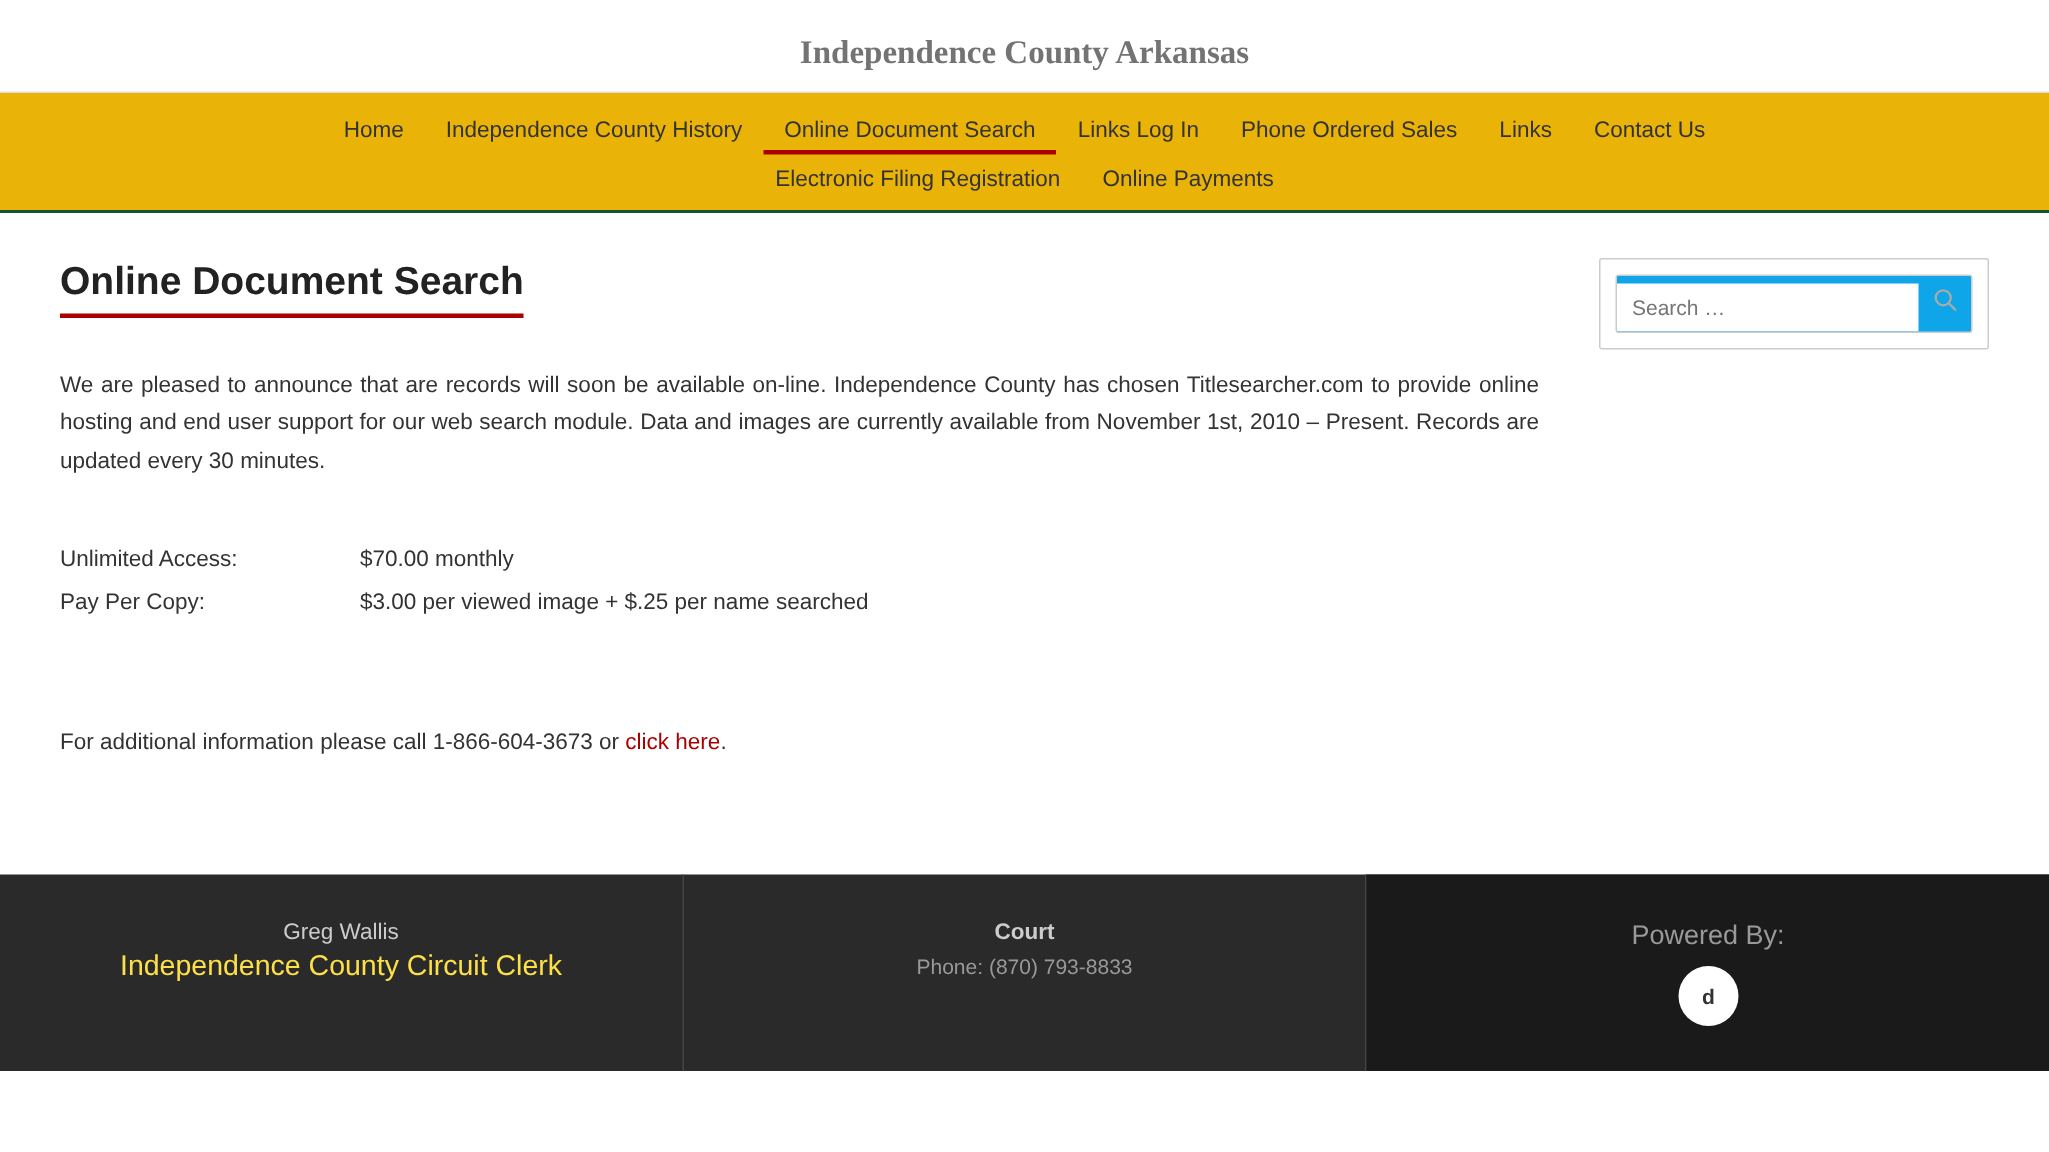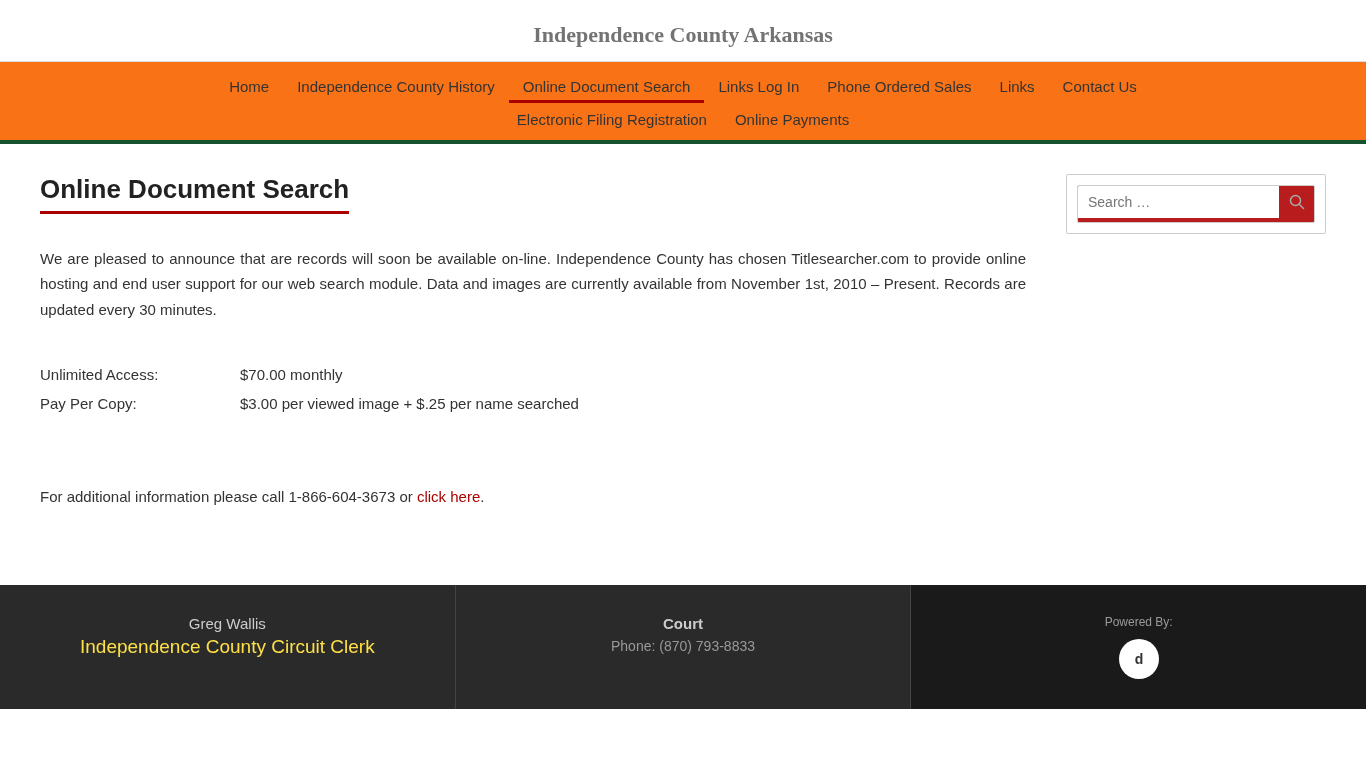--- a/index.html
+++ b/index.html
@@ -13,22 +13,22 @@
     }
     .site-title {
       font-size: 22px;
       font-weight: bold;
       line-height: 1.4;
       color: #737373;
     }
 
     
     .nav-container {
-      background: #f97316;
-      border-bottom: 4px solid #14532d;
+      background: #eab308;
+      border-bottom: 2px solid #14532d;
       padding: 0;
     }
     .nav-row {
       display: flex;
       justify-content: center;
       align-items: center;
       flex-wrap: wrap;
       gap: 0;
       padding: 8px 0 0;
     }
@@ -135,25 +135,25 @@
     }
 
     
     .search-widget {
       border: 1px solid #ccc;
       padding: 10px;
       border-radius: 2px;
     }
     .search-input-wrapper {
       display: flex;
-      align-items: flex-start;
+      align-items: flex-end;
       border: 1px solid #ccc;
       border-radius: 2px;
       overflow: hidden;
-      background: #b91c1c;
+      background: #0ea5e9;
     }
     .search-input {
       flex: 1;
       border: none;
       outline: none;
       padding: 8px 10px;
       font-size: 14px;
       font-family: Arial, sans-serif;
       color: #999;
     }
@@ -202,21 +202,21 @@
       font-size: 15px;
       font-weight: bold;
       color: #ccc;
       margin-bottom: 6px;
     }
     .footer-phone {
       font-size: 14px;
       color: #999;
     }
     .footer-powered-label {
-      font-size: 12px;
+      font-size: 18px;
       color: #999;
       margin-bottom: 10px;
     }
     .powered-logo {
       width: 40px;
       height: 40px;
       background: #fff;
       border-radius: 50%;
       margin: 0 auto;
       display: flex;

